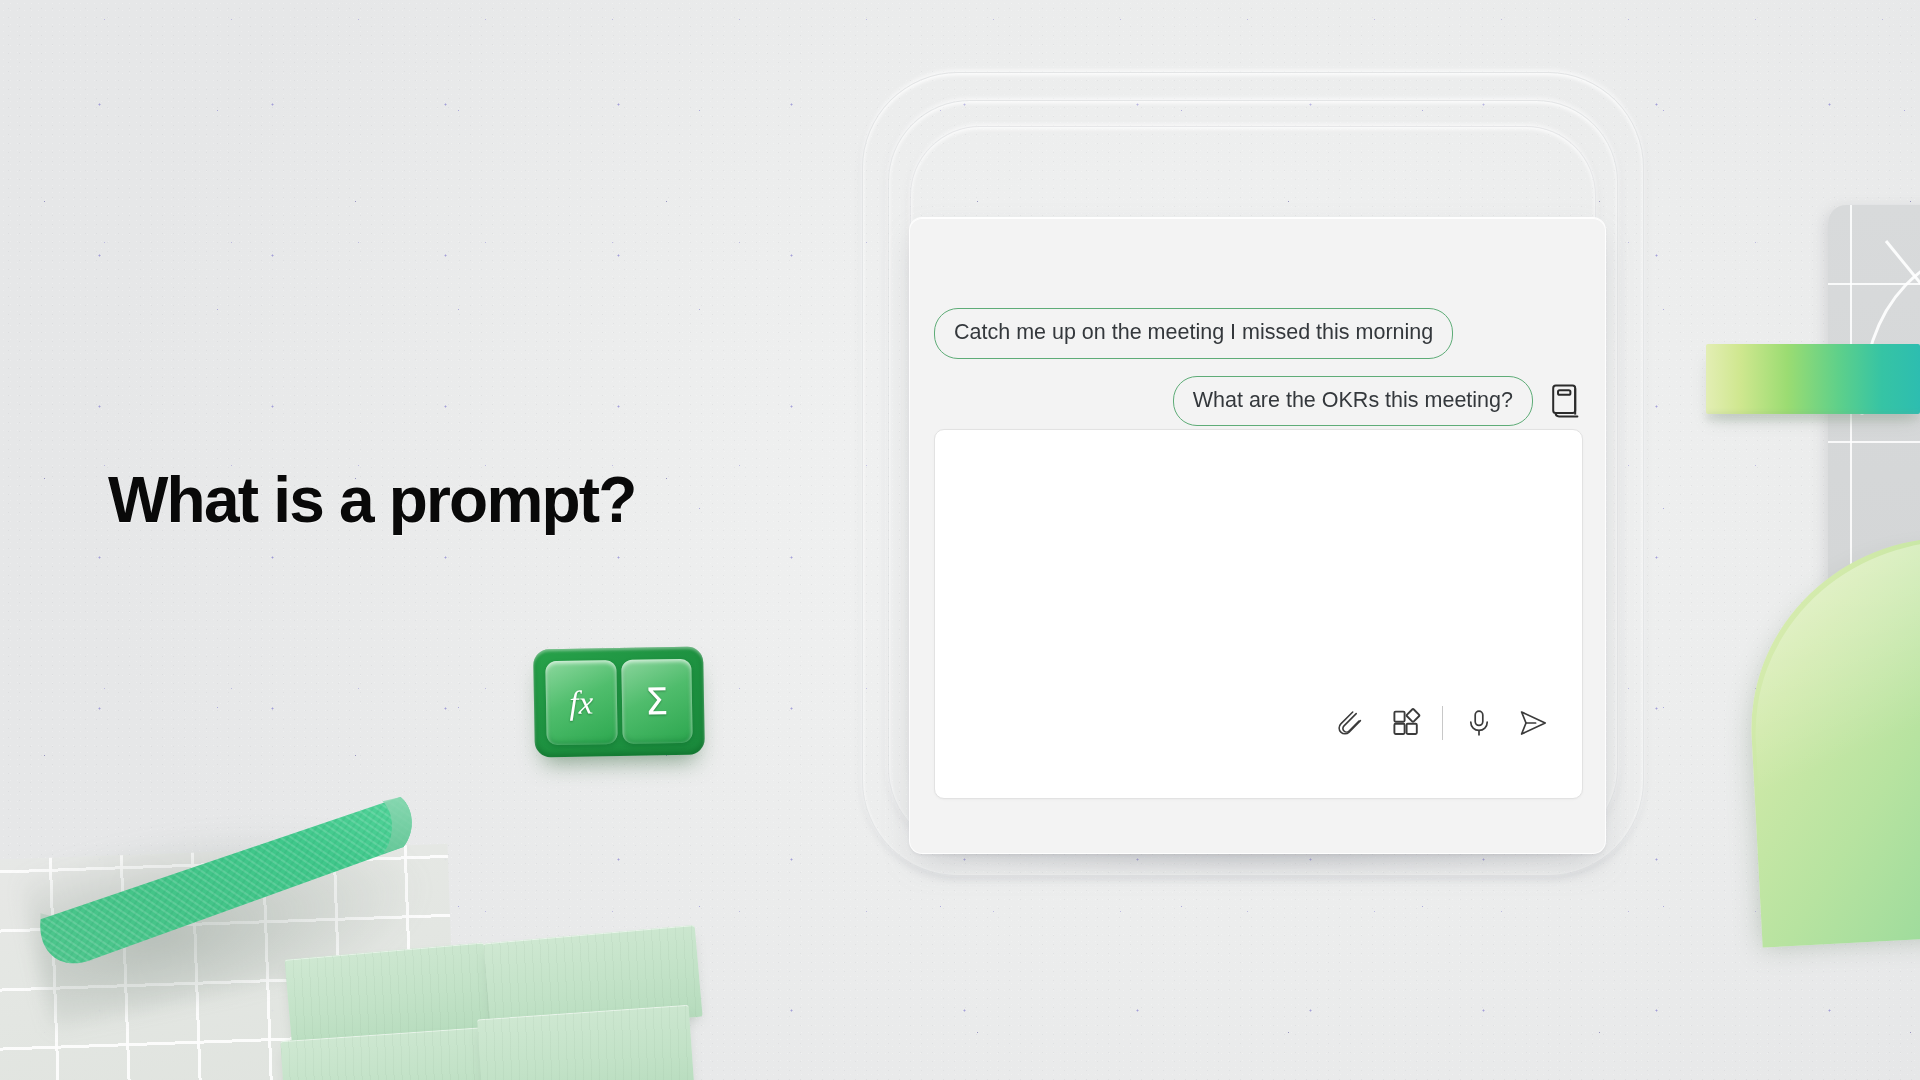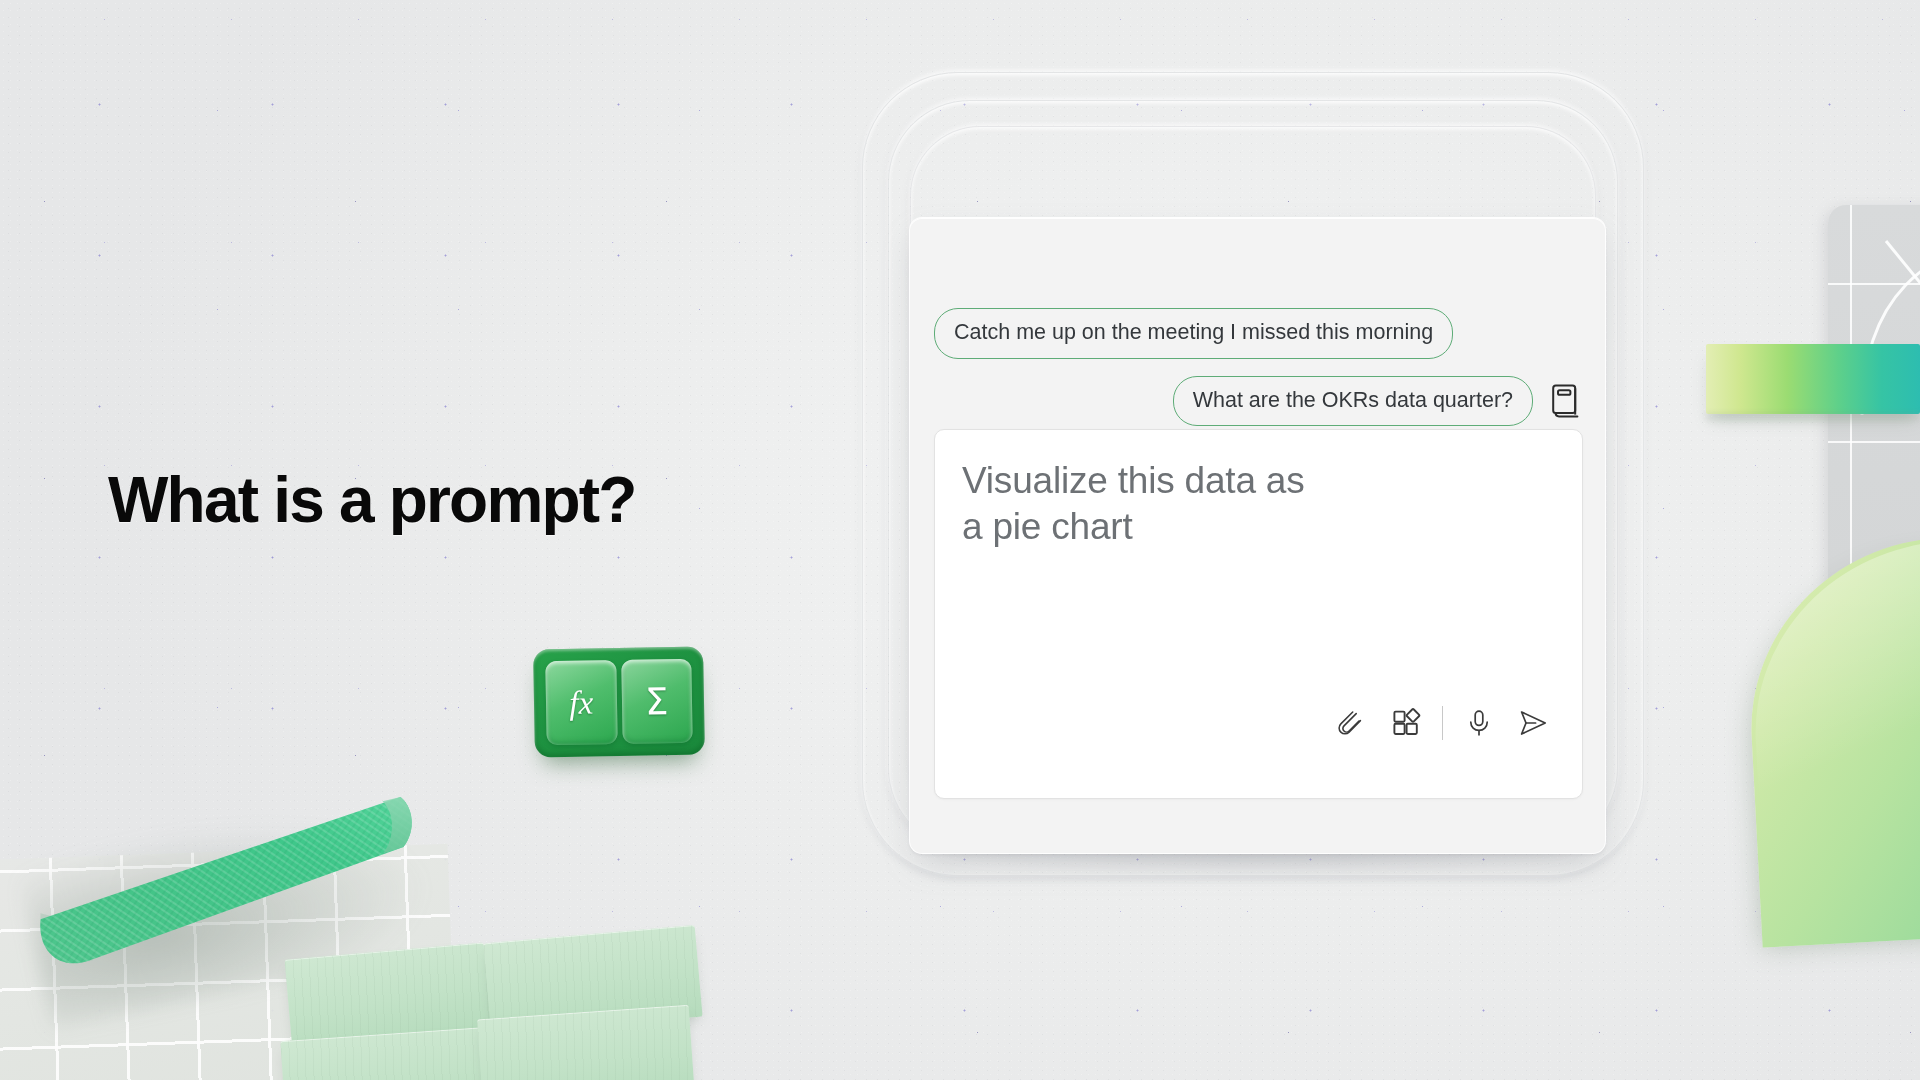--- a/index.html
+++ b/index.html
@@ -423,37 +423,33 @@
 
   <div class="copilot-card">
 
     <div class="chips">
 
       <div class="chip-row chip-row-1">
         <button class="chip">Catch me up on the meeting I missed this morning</button>
       </div>
 
       <div class="chip-row chip-row-2">
-        <button class="chip">What are the OKRs data quarter?</button>
+        <button class="chip">What are the OKRs this meeting?</button>
         <svg class="book-icon" viewBox="0 0 30 34" fill="none">
           <rect x="2.2" y="1.6" width="22" height="27.5" rx="2.6" stroke="#2b2b2b" stroke-width="2"></rect>
           <rect x="7" y="6.2" width="12.4" height="4.6" rx="1.6" stroke="#2b2b2b" stroke-width="2"></rect>
           <path d="M4.6 29.1 C4.6 31.3, 6 32.4, 8 32.4 L26.4 32.4" stroke="#2b2b2b" stroke-width="2" stroke-linecap="round"></path>
           <path d="M24.2 4.4 L24.2 30.6" stroke="#2b2b2b" stroke-width="2"></path>
         </svg>
       </div>
 
     </div>
 
     <div class="input-box">
 
-      <div class="placeholder">
-        <span class="ln">Visualize this data as</span>
-        <span class="ln">a pie chart</span>
-      </div>
 
       <div class="toolbar">
 
         <button class="tb-btn">
           <svg width="30" height="30" viewBox="0 0 30 30" fill="none">
             <path d="M23.2 7.6 L11.0 19.9 C9.5 21.4 9.5 23.6 11.0 25.0 C12.4 26.4 14.7 26.4 16.1 25.0 L26.0 15.0" stroke="#3b3b3b" stroke-width="1.6" stroke-linecap="round" fill="none" transform="translate(-4,-2)"></path>
             <path d="M19.0 3.6 L6.6 16.0 C4.2 18.4 4.2 22.2 6.6 24.6 C9.0 27.0 12.8 27.0 15.2 24.6 L27.0 12.6" stroke="#3b3b3b" stroke-width="1.6" stroke-linecap="round" fill="none" transform="translate(-2.5,0.5) scale(0.96)"></path>
           </svg>
         </button>
 

